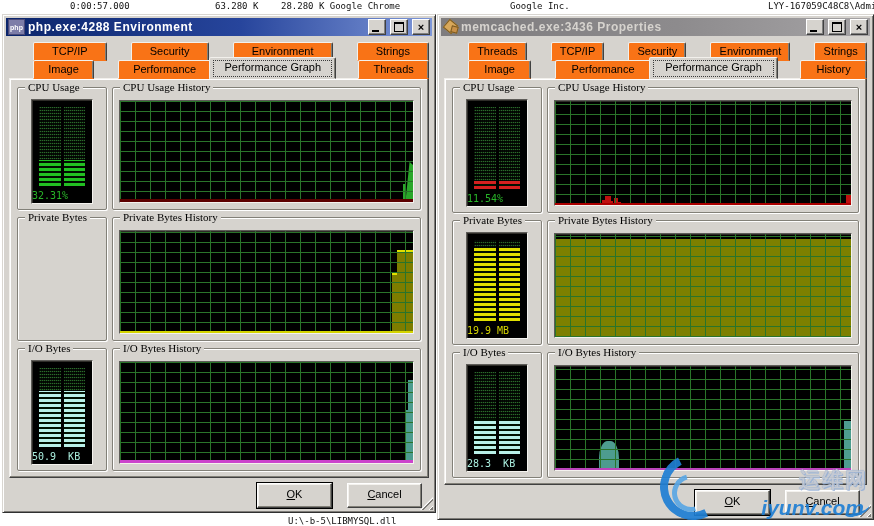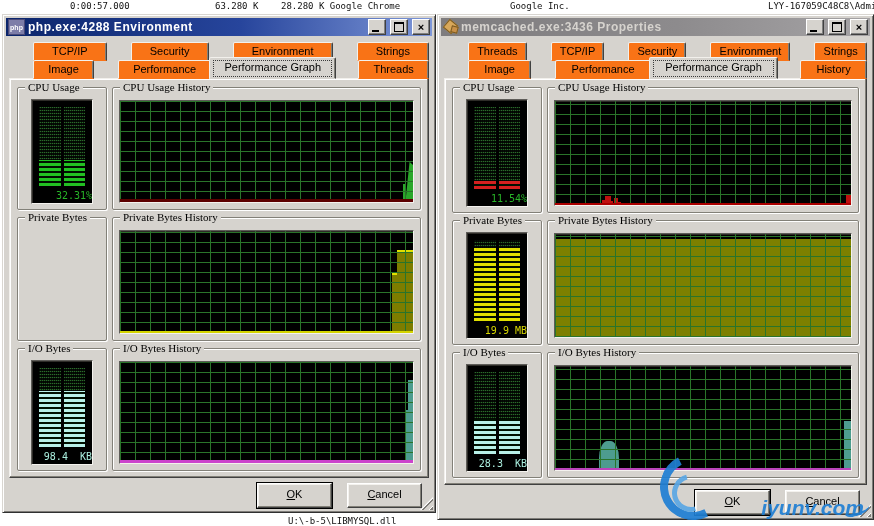--- a/index.html
+++ b/index.html
@@ -54,21 +54,21 @@
   .gb-graph{flex:1;display:flex;}
 
   
   .gauge{position:relative;width:60px;height:100%;min-height:80px;background:#000;
          border:1px solid;border-color:#5e5c58 #f4f2ee #f4f2ee #5e5c58;box-shadow:inset 1px 1px 0 #2e2c28;}
   .gauge-inner{position:absolute;left:7px;right:7px;top:7px;bottom:17px;
     background:repeating-linear-gradient(90deg,rgba(0,0,0,.65) 0 1px,transparent 1px 2px),
                repeating-linear-gradient(0deg,#2a6a2a 0 1px,#050e05 1px 3px);}
   .gauge-inner::before{content:"";position:absolute;left:calc(50% - 1px);top:0;bottom:0;width:3px;background:#000;z-index:3;}
   .gauge-fill{position:absolute;left:0;right:0;bottom:0;z-index:2;}
-  .gauge-value{position:absolute;left:0;right:0;bottom:2px;text-align:right;
+  .gauge-value{position:absolute;left:0;right:0;bottom:2px;text-align:left;
                font-family:"DejaVu Sans Mono",monospace;font-size:10px;white-space:pre;}
 
   
   .plot{position:relative;flex:1;background:#000;overflow:hidden;
         border:1px solid;border-color:#5e5c58 #f4f2ee #f4f2ee #5e5c58;box-shadow:inset 1px 1px 0 #2e2c28;}
   .plot .grid{position:absolute;inset:0;z-index:5;pointer-events:none;
     background:repeating-linear-gradient(90deg,#2a742a 0 1px,transparent 1px 15px),
                repeating-linear-gradient(0deg,#2a742a 0 1px,transparent 1px 10px);}
   .plot .baseline{position:absolute;left:0;right:0;bottom:0;z-index:6;}
   .spike{position:absolute;bottom:0;z-index:2;}
@@ -172,21 +172,21 @@
               </div>
             </div>
           </div>
           <div class="section-row">
             <div class="groupbox gb-gauge">
               <span class="legend">I/O Bytes</span>
               <div class="gauge">
                 <div class="gauge-inner">
                   <div class="gauge-fill" style="height: 70%; background: repeating-linear-gradient(0deg, rgb(184, 240, 232) 0px, rgb(184, 240, 232) 3px, rgb(0, 16, 0) 3px, rgb(0, 16, 0) 5px);"></div>
                 </div>
-                <div class="gauge-value" style="color: rgb(170, 238, 222);">98.4  KB</div>
+                <div class="gauge-value" style="color: rgb(170, 238, 222);">50.9  KB</div>
               </div>
             </div>
             <div class="groupbox gb-graph">
               <span class="legend">I/O Bytes History</span>
               <div class="plot">
                 <div class="spike" style="left: 97.2%; width: 1%; height: 52%; background: rgb(77, 156, 143);"></div>
                 <div class="spike" style="left: 98.2%; width: 1.8%; height: 82%; background: rgb(77, 156, 143);"></div>
                 <div class="grid"></div>
                 <div class="baseline" style="height: 3px; background: rgb(204, 68, 204);"></div>
               </div>
@@ -295,16 +295,17 @@
         <div class="btn-row">
           <div class="btn default">OK</div>
           <div class="btn">Cancel</div>
         </div>
         <div class="grip"></div>
       </div>
     </div>
   <div class="watermark">
     <div class="wm-arc"></div>
     <div class="wm-arc2"></div>
+    <div class="wm-cn">运维网</div>
     <div class="wm-site">iyunv.com</div>
     <div class="wm-swoosh"></div>
   </div>
 </div>
 
 </body></html>

